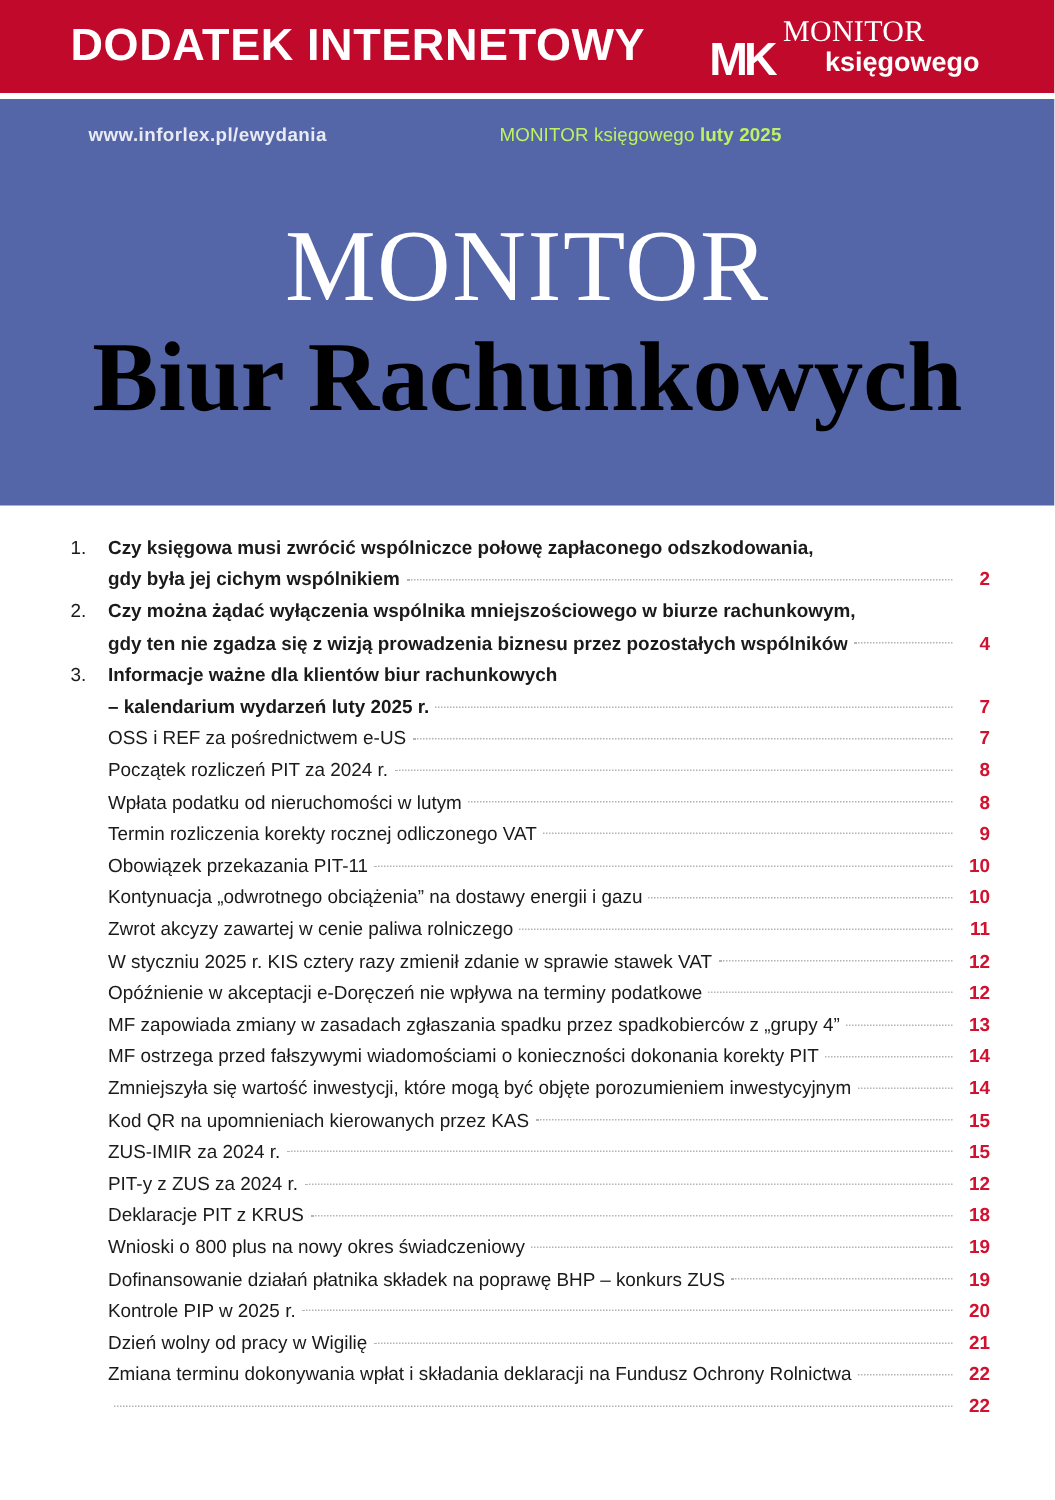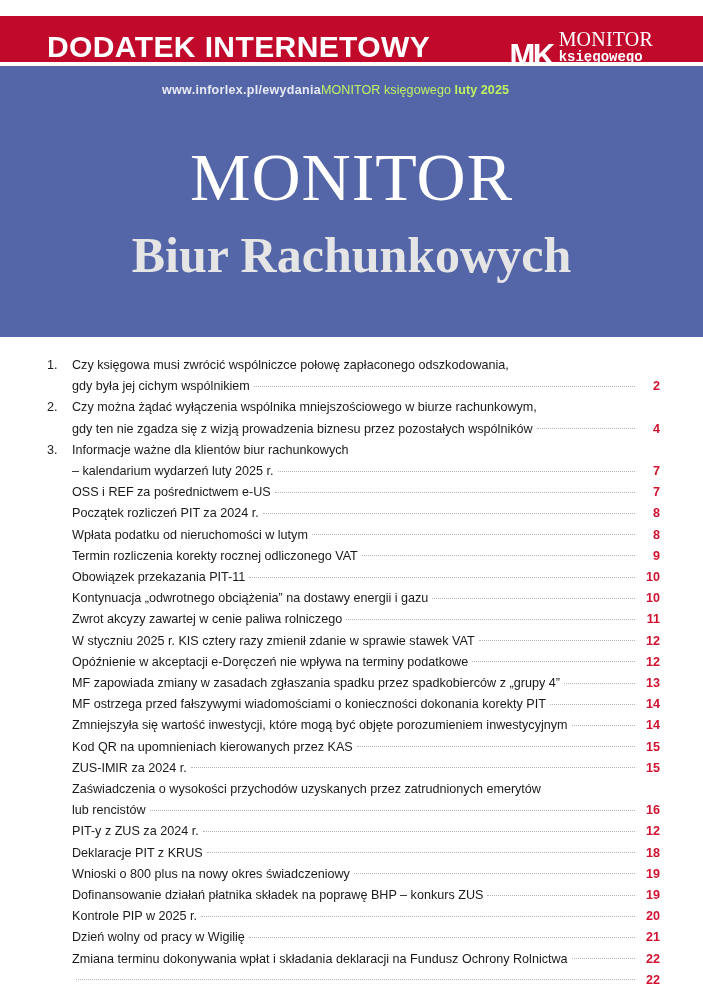--- a/index.html
+++ b/index.html
@@ -11,21 +11,21 @@
     width: 703px;
     height: 1000px;
     position: relative;
     font-family: "Liberation Sans", sans-serif;
     overflow: hidden;
   }
 
   
   .red-band {
     position: absolute;
-    left: 0; top: 16px;
+    left: 0; top: 0;
     width: 703px;
     height: 62px;
     background: #c10a2b;
     display: flex;
     align-items: center;
     justify-content: space-between;
     box-sizing: border-box;
     padding: 0 47px 0 47px;
   }
   .dodatek-title {
@@ -64,25 +64,26 @@
   .logo-monitor {
     color: #ffffff;
     font-family: "Liberation Serif", serif;
     font-size: 20px;
     letter-spacing: 0.2px;
     line-height: 1.02;
     white-space: nowrap;
   }
   .logo-ksiegowego {
     color: #ffffff;
-    font-family: Liberation Mono, monospace;
+    font-family: Liberation Sans, sans-serif;
     font-weight: bold;
-    font-size: 14px;
+    font-size: 18px;
     line-height: 1.05;
     white-space: nowrap;
+    margin-left: 28px;
   }
 
   
   .band-sep {
     position: absolute;
     left: 0; top: 62px;
     width: 703px;
     height: 4px;
     background: #ffffff;
   }
@@ -90,28 +91,28 @@
   
   .blue-panel {
     position: absolute;
     left: 0; top: 66px;
     width: 703px;
     height: 271px;
     background: #5466a8;
   }
   .meta-row {
     position: absolute;
-    left: 0; top: 13px;
+    left: 12px; top: 13px;
     width: 556px;
     height: 22px;
     box-sizing: border-box;
     padding: 0 47px;
     display: flex;
     align-items: center;
-    justify-content: flex-end;
+    justify-content: space-between;
   }
   .meta-url {
     color: #e8eaf4;
     font-size: 12.5px;
     font-weight: bold;
     letter-spacing: 0.3px;
     white-space: nowrap;
   }
   .meta-issue {
     color: #bef264;
@@ -130,28 +131,28 @@
   }
   .hero-line1 {
     color: #ffffff;
     font-family: "Liberation Serif", serif;
     font-size: 68px;
     line-height: 0.98;
     letter-spacing: 1px;
     white-space: nowrap;
   }
   .hero-line2 {
-    color: #e5e5e5;
+    color: #000000;
     font-family: "Liberation Serif", serif;
     font-weight: bold;
-    font-size: 50px;
+    font-size: 66px;
     line-height: 1.06;
     letter-spacing: 0px;
     white-space: nowrap;
-    margin-top: 18px;
+    margin-top: 6px;
   }
 
   
   .toc {
     position: absolute;
     left: 0;
     top: 355px;
     width: 703px;
     box-sizing: border-box;
     padding: 0 43px 0 47px;
@@ -203,21 +204,21 @@
     font-weight: bold;
     font-size: 12.6px;
     white-space: nowrap;
   }
   .toc-line.nodots .toc-dots { border-bottom: none; }
   .toc-line.nodots .toc-page { visibility: hidden; }
 
   
   .toc-entry.sub .toc-num { flex: 0 0 25px; }
 
-  .level1 .toc-text { font-weight: normal; }
+  .level1 .toc-text { font-weight: bold; }
 </style>
 </head>
 <body>
 
 <div class="red-band">
   <div class="dodatek-title">DODATEK INTERNETOWY</div>
 
   <div class="logo-lockup">
     <span class="logo-mk">MK</span>
     <span class="logo-words">
@@ -425,35 +426,20 @@
         <div class="toc-line">
           <span class="toc-text">ZUS-IMIR za 2024 r.</span>
           <span class="toc-dots"></span>
           <span class="toc-page">15</span>
         </div>
       </div>
     </div>
     <div class="toc-entry sub">
       <div class="toc-num"></div>
       <div class="toc-body">
-        <div class="toc-line nodots">
-          <span class="toc-text">Zaświadczenia o wysokości przychodów uzyskanych przez zatrudnionych emerytów</span>
-          <span class="toc-dots"></span>
-          <span class="toc-page"></span>
-        </div>
-        <div class="toc-line">
-          <span class="toc-text">lub rencistów</span>
-          <span class="toc-dots"></span>
-          <span class="toc-page">16</span>
-        </div>
-      </div>
-    </div>
-    <div class="toc-entry sub">
-      <div class="toc-num"></div>
-      <div class="toc-body">
         <div class="toc-line">
           <span class="toc-text">PIT-y z ZUS za 2024 r.</span>
           <span class="toc-dots"></span>
           <span class="toc-page">12</span>
         </div>
       </div>
     </div>
     <div class="toc-entry sub">
       <div class="toc-num"></div>
       <div class="toc-body">

